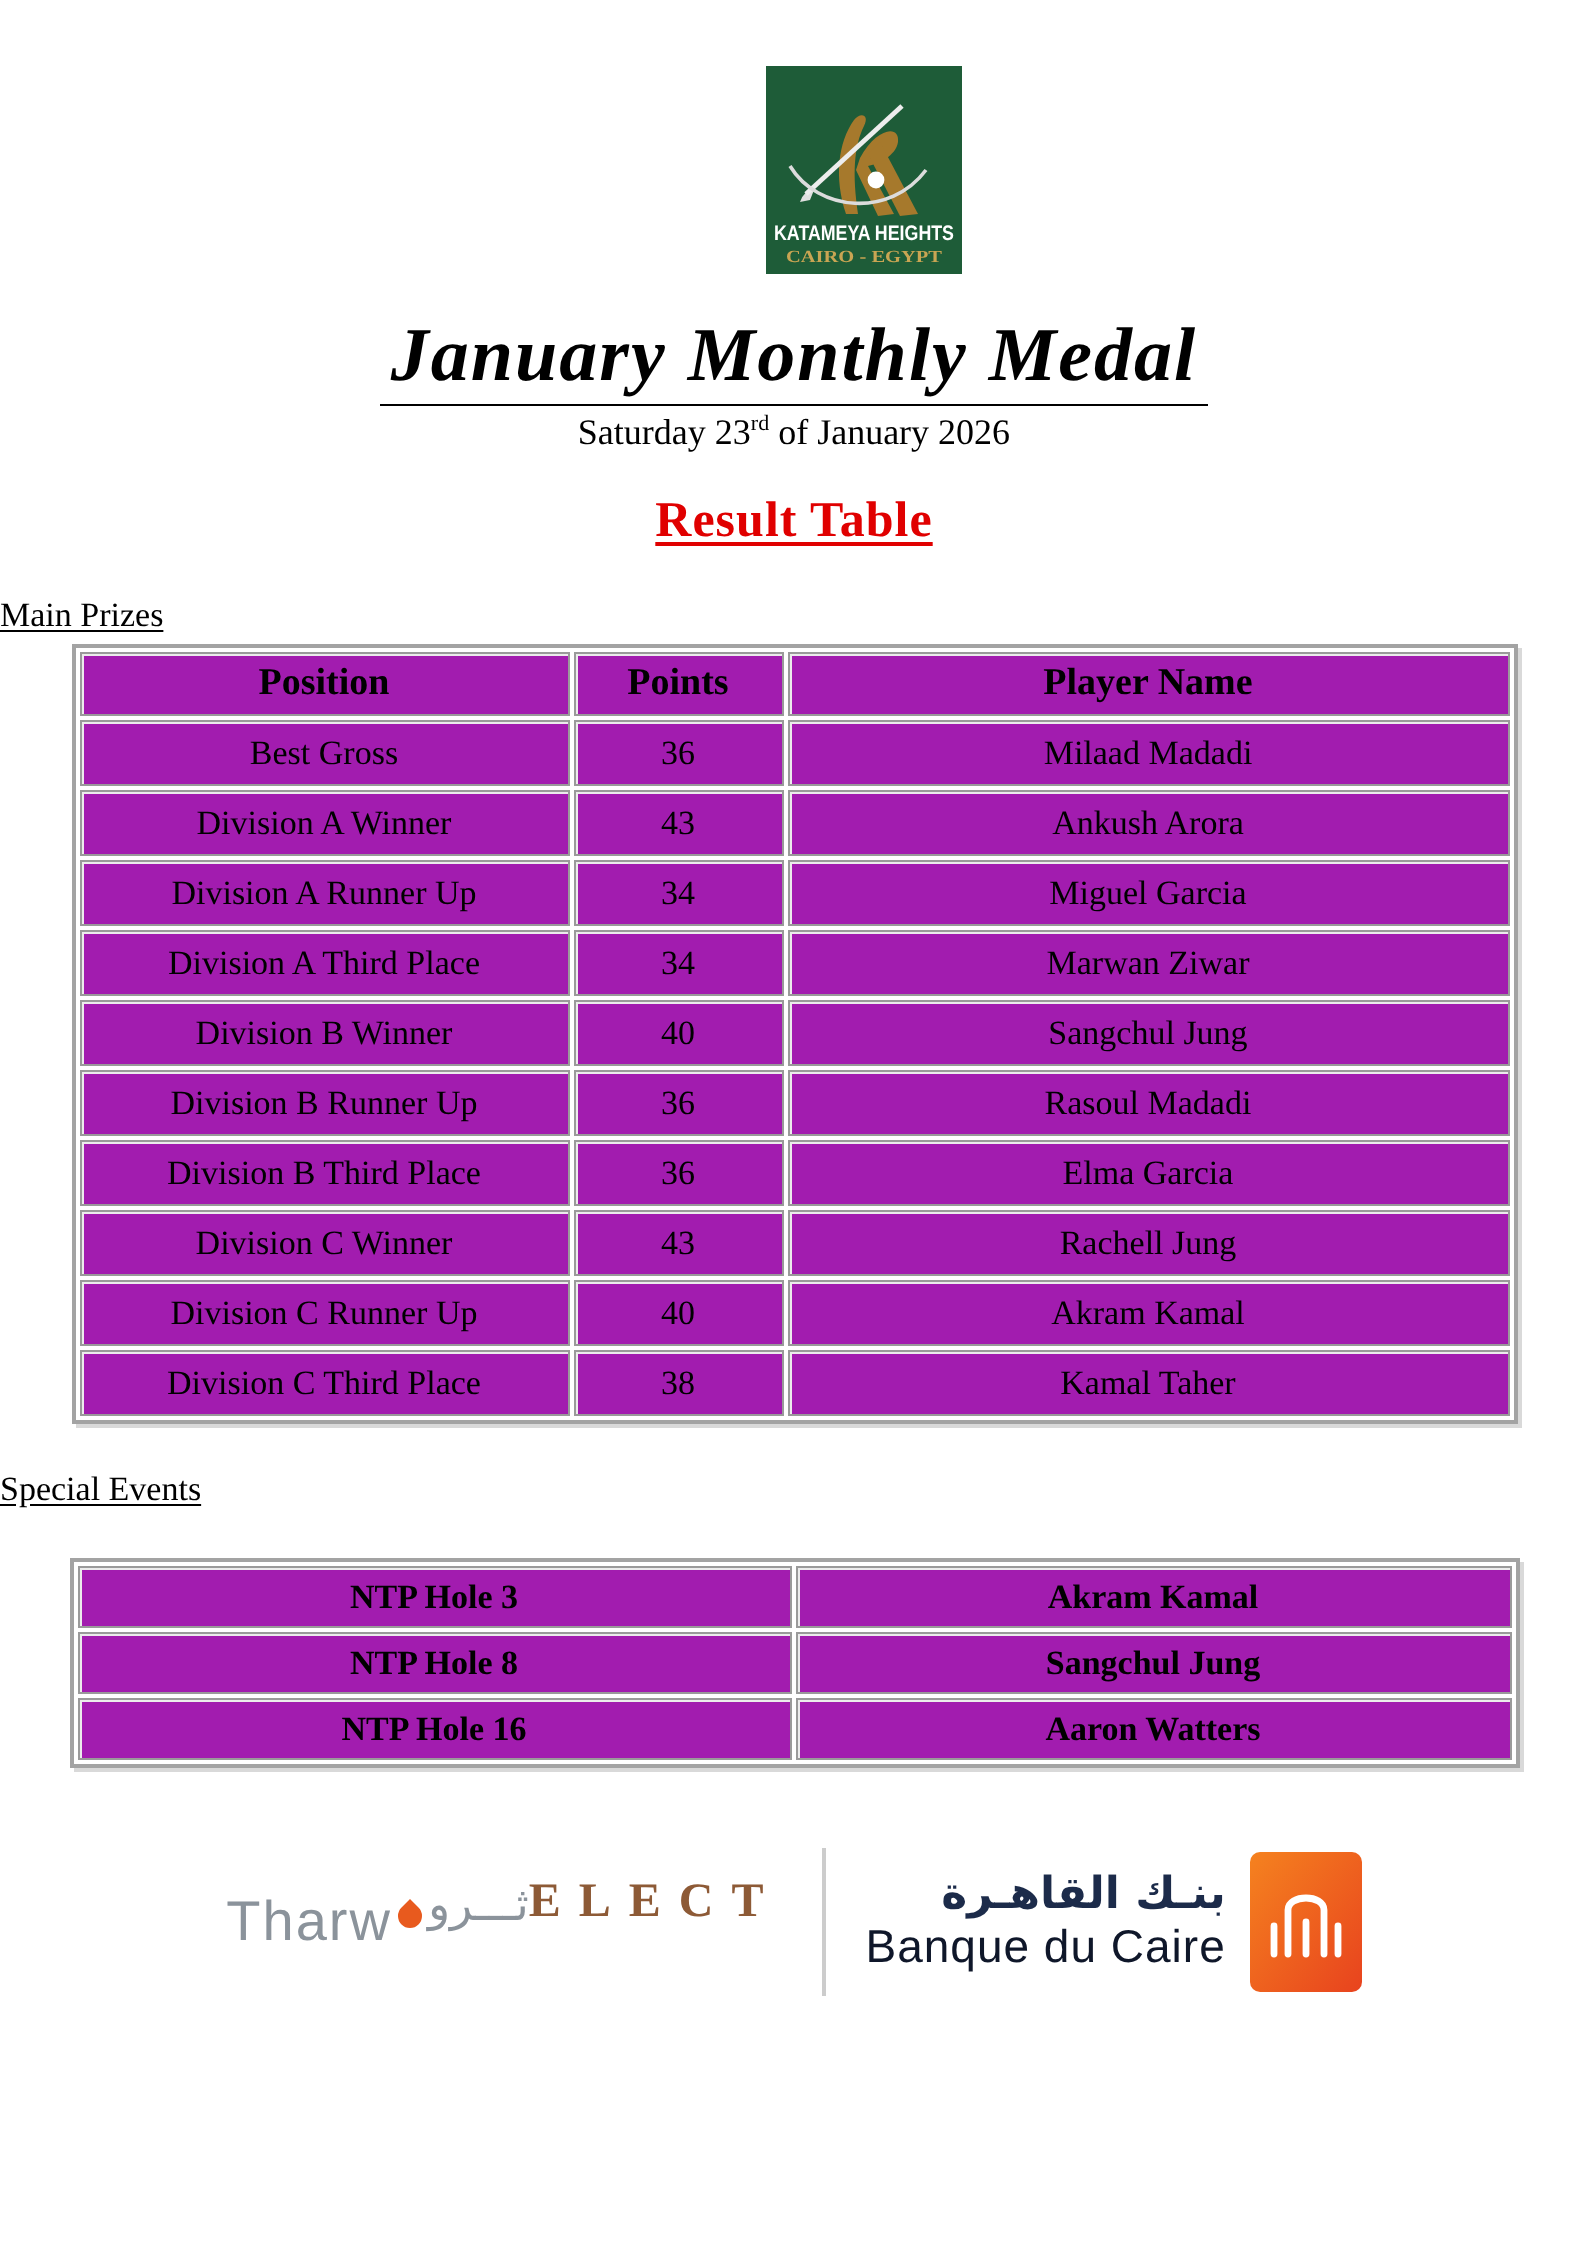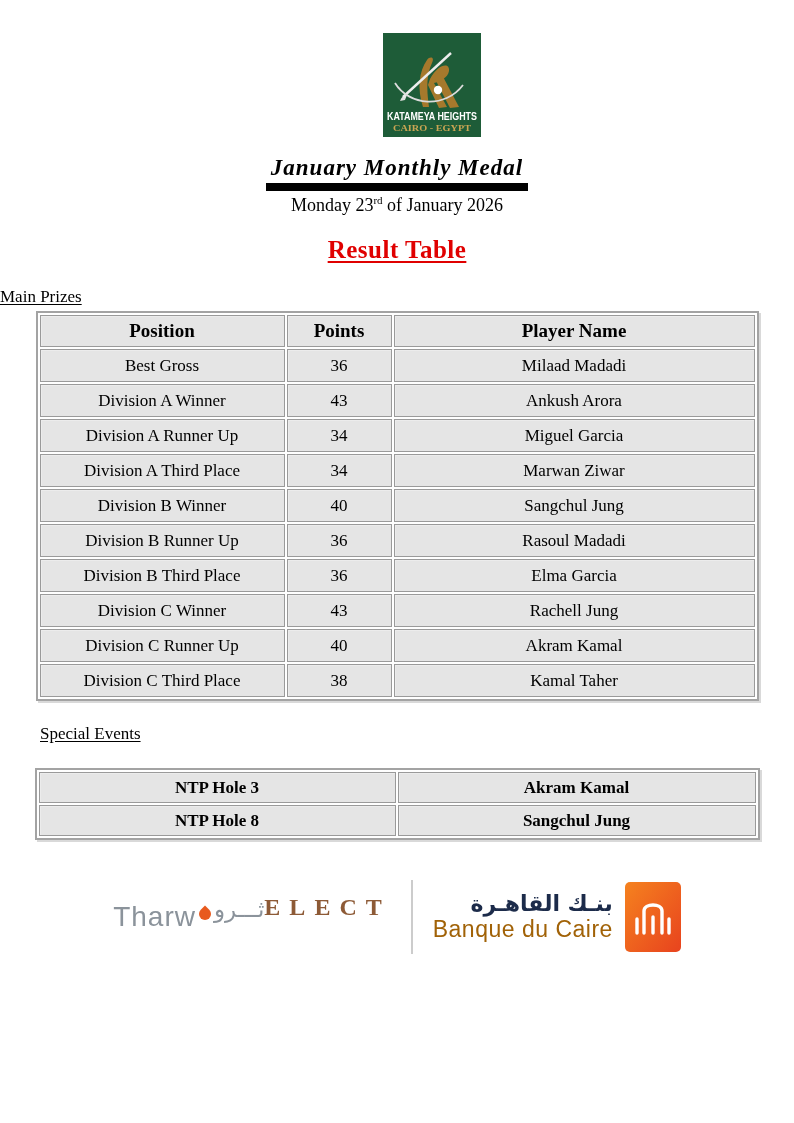--- a/index.html
+++ b/index.html
@@ -11,22 +11,22 @@
     font-family:"Liberation Serif", serif;
     color:#000;
     overflow:hidden;
   }
 
   
   .logo-wrap{padding-top:33px;width:76px;margin:0 auto;padding-left:48px;}
   .doc-title-wrap{margin-top:14px;text-align:center;}
   .doc-title{
     display:inline-block;
-    font-size:23px;font-weight:bold;font-style:italic;
-    border-bottom:8px solid #000000;
+    font-size:38px;font-weight:bold;font-style:italic;
+    border-bottom:1px solid #000000;
     padding:0 5px 2px 5px;
     letter-spacing:1px;
     text-align:right;
   }
   .doc-date{margin-top:3px;font-size:18px;text-align:center;}
   .doc-date sup{font-size:11px;}
   .result-heading-wrap{margin-top:20px;text-align:center;}
   .result-heading{
     display:inline-block;
     color:#e00000;
@@ -50,21 +50,21 @@
     border-collapse:separate;
     border-spacing:2px;
     table-layout:fixed;
     border:2px solid #a3a3a3;
     box-shadow:2px 2px 0 #d9d9d9;
     background:#fff;
   }
   .w-table th,.w-table td{
     border:1px solid #9a9a9a;
     box-shadow:inset 1px 1px 0 #ececec;
-    background:#e5e5e5;
+    background:#a21caf;
     text-align:center;
     vertical-align:middle;
     padding:0 4px;
     overflow:hidden;
   }
   .main-table th{height:30px;font-size:19px;font-weight:bold;}
   .main-table td{height:31px;font-size:17px;}
   .special-table{margin-top:24px;}
   .special-table td{height:29px;font-size:17px;font-weight:bold;}
 
@@ -100,21 +100,21 @@
   .footer-divider{width:2px;height:74px;background:#cccccc;}
   .banque{display:flex;align-items:center;gap:12px;}
   .banque-text{display:flex;flex-direction:column;align-items:flex-end;}
   .banque-arabic{
     font-family:"DejaVu Sans", sans-serif;
     font-size:22px;font-weight:bold;color:#1c2b4a;
     direction:rtl;line-height:1.15;
   }
   .banque-latin{
     font-family:"Liberation Sans", sans-serif;
-    font-size:23px;color:#a16207;letter-spacing:.5px;
+    font-size:23px;color:#0f172a;letter-spacing:.5px;
   }
 </style>
 </head>
 <body>
 
 <div class="page">
 
   <div class="logo-wrap">
     <svg width="98" height="104" viewBox="0 0 98 104">
       <rect x="0" y="0" width="98" height="104" fill="#1e5c38"></rect>
@@ -128,21 +128,21 @@
       <text x="49" y="87" text-anchor="middle" font-family="Liberation Sans, sans-serif" font-size="10.5" font-weight="bold" fill="#ffffff" textLength="90" lengthAdjust="spacingAndGlyphs">KATAMEYA HEIGHTS</text>
       <text x="49" y="98" text-anchor="middle" font-family="Liberation Serif, serif" font-size="8.5" font-weight="bold" fill="#c9a553" textLength="78" lengthAdjust="spacingAndGlyphs">CAIRO - EGYPT</text>
     </svg>
   </div>
 
   <div class="doc-title-wrap">
     <span class="doc-title">January Monthly Medal</span>
   </div>
 
   <div class="doc-date">
-    <span>Monday 23</span><sup>rd</sup><span> of January 2026</span>
+    <span>Saturday 23</span><sup>rd</sup><span> of January 2026</span>
   </div>
 
   <div class="result-heading-wrap">
     <span class="result-heading">Result Table</span>
   </div>
 
   <div class="table-label">Main Prizes</div>
 
   <table class="w-table main-table">
     <colgroup>
@@ -204,35 +204,39 @@
           <td>Akram Kamal</td>
         </tr>
         <tr>
           <td>Division C Third Place</td>
           <td>38</td>
           <td>Kamal Taher</td>
         </tr>
       </tbody>
   </table>
 
-  <div class="table-label" style="padding-left:40px;">Special Events</div>
+  <div class="table-label" style="">Special Events</div>
 
   <table class="w-table special-table">
     <colgroup>
         <col style="width:357px">
         <col style="width:358px">
       </colgroup>
     <tbody>
         <tr>
           <td>NTP Hole 3</td>
           <td>Akram Kamal</td>
         </tr>
         <tr>
           <td>NTP Hole 8</td>
           <td>Sangchul Jung</td>
+        </tr>
+        <tr>
+          <td>NTP Hole 16</td>
+          <td>Aaron Watters</td>
         </tr>
       </tbody>
   </table>
 
   <div class="footer">
 
     <div class="tharwa">
       <div class="tharwa-top">
         <span class="tharwa-latin">Tharw</span>
         <span class="tharwa-drop"></span>

